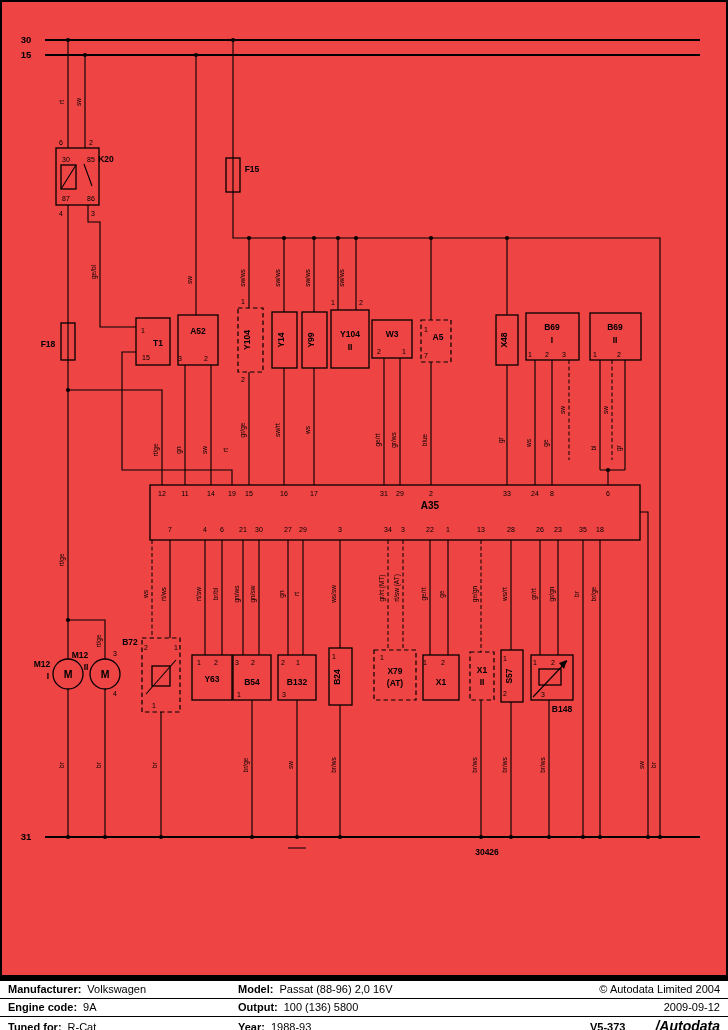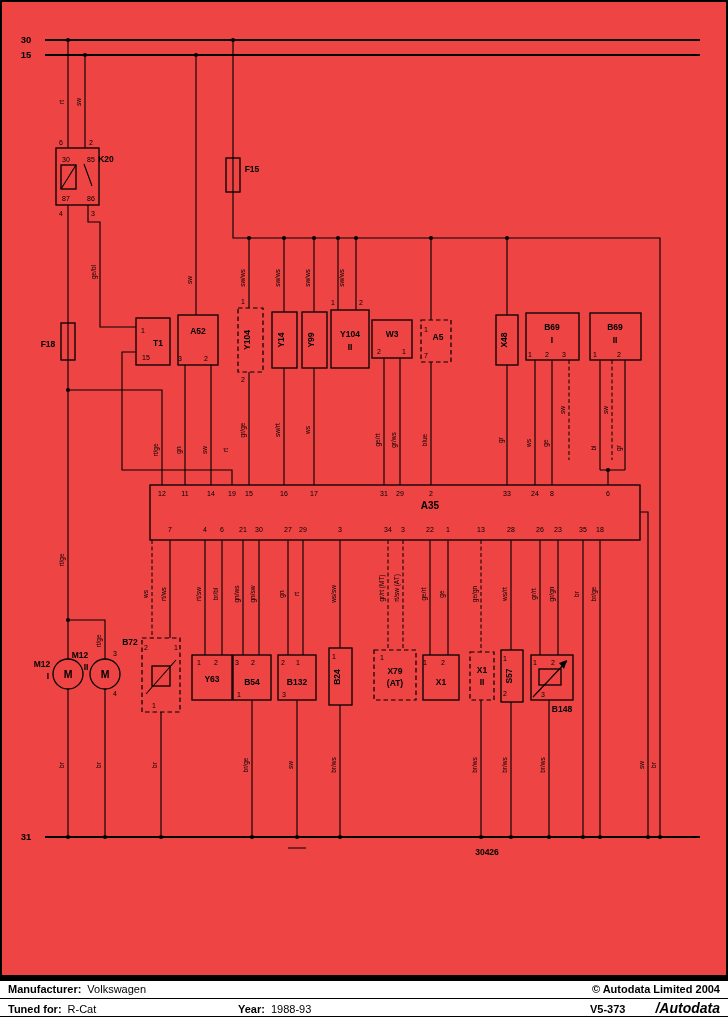--- a/index.html
+++ b/index.html
@@ -18,21 +18,21 @@
   .wd{stroke:#000;stroke-width:1;fill:none;stroke-dasharray:4 2.5}
   .bx{fill:none;stroke:#000;stroke-width:1.3}
   .bxd{fill:none;stroke:#000;stroke-width:1.2;stroke-dasharray:4.5 3}
   .frame{fill:none;stroke:#000;stroke-width:2}
   .footer{position:absolute;left:0;top:975px;width:728px;height:55px;overflow:hidden;background:#fff}
   .fbar{width:728px;height:6px;background:#000}
   .frow{display:flex;align-items:baseline;height:18px;border-bottom:1px solid #000;padding:2px 8px 0 8px;font-size:11px;box-sizing:border-box}
   .fl{width:230px;display:flex;gap:6px;white-space:nowrap}
   .fm{flex:1;display:flex;gap:6px;white-space:nowrap}
   .flbl{font-weight:bold}
-  .fr{font-weight:bold;margin-left:auto;text-align:center;white-space:nowrap}
+  .fr{font-weight:normal;margin-left:auto;text-align:center;white-space:nowrap}
   .fr3{display:flex;gap:30px;align-items:baseline;margin-left:auto;white-space:nowrap}
   .fver{font-weight:bold}
   .flogo{font-weight:bold;font-style:italic;font-size:14px;line-height:1}
 </style>
 </head>
 <body>
 
 <div class="page">
   <svg id="d" width="728" height="1030" viewBox="0 0 728 1030">
     <rect class="frame" x="1" y="1" width="726" height="1028"></rect>
@@ -292,21 +292,36 @@
       <text x="656" y="765" class="tw" transform="rotate(-90 656 765)">br</text>
     </svg>
 
   <div class="footer">
     <div class="fbar"></div>
     <div class="frow">
       <span class="fl">
           <span class="flbl">Manufacturer:</span>
           <span>Volkswagen</span>
         </span>
+      <span class="fm">
+          <span class="flbl">Model:</span>
+          <span>Passat (88-96) 2,0 16V</span>
+        </span>
       <span class="fr">© Autodata Limited 2004</span>
+    </div>
+    <div class="frow">
+      <span class="fl">
+          <span class="flbl">Engine code:</span>
+          <span>9A</span>
+        </span>
+      <span class="fm">
+          <span class="flbl">Output:</span>
+          <span>100 (136) 5800</span>
+        </span>
+      <span class="fr">2009-09-12</span>
     </div>
     <div class="frow">
       <span class="fl">
           <span class="flbl">Tuned for:</span>
           <span>R-Cat</span>
         </span>
       <span class="fm">
           <span class="flbl">Year:</span>
           <span>1988-93</span>
         </span>

